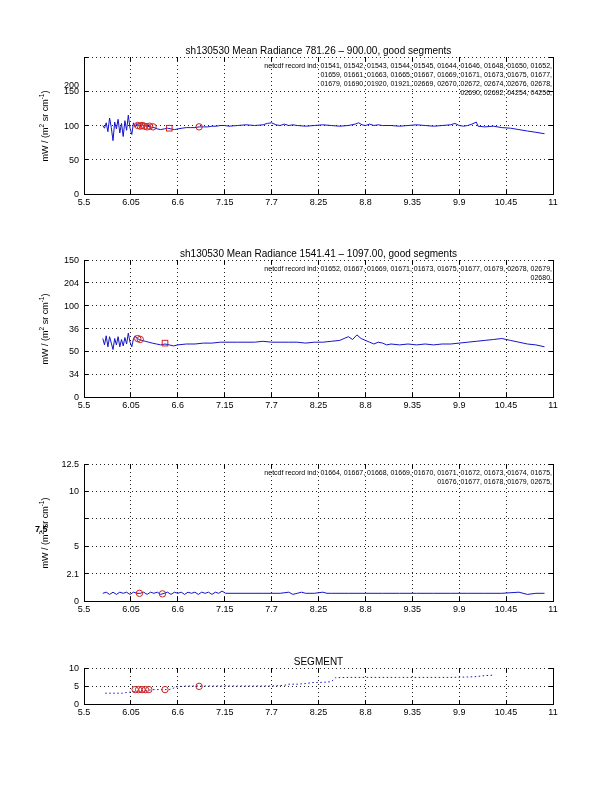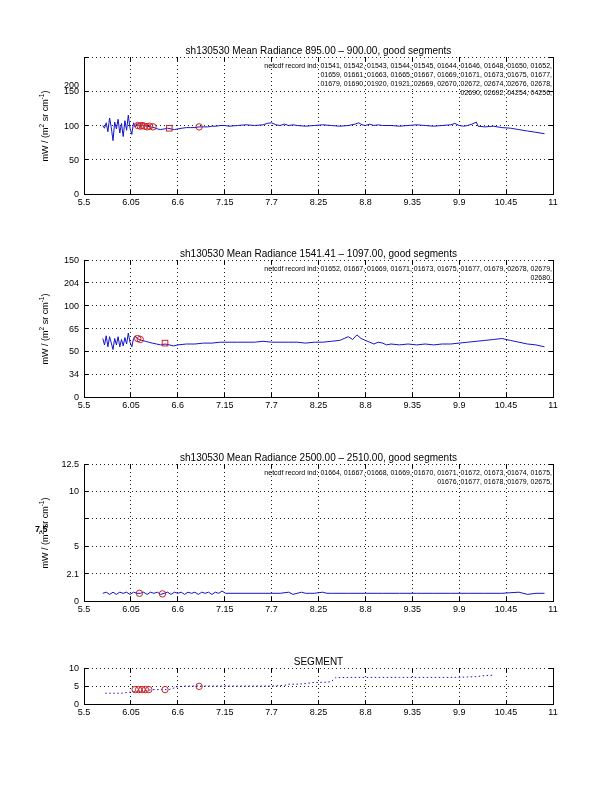--- a/index.html
+++ b/index.html
@@ -77,21 +77,21 @@
       <circle cx="137.72181818181818" cy="125.5" r="3.2" fill="none" stroke="#cc2222" stroke-width="1"></circle>
       <circle cx="140.28" cy="126.185" r="3.2" fill="none" stroke="#cc2222" stroke-width="1"></circle>
       <circle cx="141.98545454545453" cy="125.5" r="3.2" fill="none" stroke="#cc2222" stroke-width="1"></circle>
       <circle cx="144.54363636363635" cy="126.185" r="3.2" fill="none" stroke="#cc2222" stroke-width="1"></circle>
       <circle cx="147.1018181818182" cy="126.87" r="3.2" fill="none" stroke="#cc2222" stroke-width="1"></circle>
       <circle cx="149.65999999999997" cy="126.185" r="3.2" fill="none" stroke="#cc2222" stroke-width="1"></circle>
       <circle cx="153.07090909090905" cy="126.87" r="3.2" fill="none" stroke="#cc2222" stroke-width="1"></circle>
       <circle cx="199.1181818181818" cy="126.87" r="3.2" fill="none" stroke="#cc2222" stroke-width="1"></circle>
       <rect x="166.47272727272727" y="125.44000000000001" width="5.6" height="5.6" fill="none" stroke="#cc2222" stroke-width="1"></rect>
     </svg>
-  <div class="title" style="left: 84px; width: 469px; top: 45px;">sh130530 Mean Radiance 895.00 – 900.00, good segments</div>
+  <div class="title" style="left: 84px; width: 469px; top: 45px;">sh130530 Mean Radiance 781.26 – 900.00, good segments</div>
   <div class="ylabel" style="left: 44px; top: 125.5px;"><span>mW / (m</span><sup>2</sup><span> sr cm</span><sup>-1</sup><span>)</span></div>
   <div class="annotation" style="left: 122px; top: 61px;">
       <div class="ann-line">netcdf record ind: 01541, 01542, 01543, 01544, 01545, 01644, 01646, 01648, 01650, 01652,</div>
       <div class="ann-line">01659, 01661, 01663, 01665, 01667, 01669, 01671, 01673, 01675, 01677,</div>
       <div class="ann-line">01679, 01690, 01920, 01921, 02669, 02670, 02672, 02674, 02676, 02678,</div>
       <div class="ann-line">02690, 02692, 04254, 04256,</div>
     </div>
   <div class="xticks">
       <span class="tick-label" style="left: 62px; top: 197px; width: 44px; text-align: center;">5.5</span>
       <span class="tick-label" style="left: 108.9px; top: 197px; width: 44px; text-align: center;">6.05</span>
@@ -189,21 +189,21 @@
       <span class="tick-label" style="left: 343.4px; top: 400px; width: 44px; text-align: center;">8.8</span>
       <span class="tick-label" style="left: 390.3px; top: 400px; width: 44px; text-align: center;">9.35</span>
       <span class="tick-label" style="left: 437.2px; top: 400px; width: 44px; text-align: center;">9.9</span>
       <span class="tick-label" style="left: 484.1px; top: 400px; width: 44px; text-align: center;">10.45</span>
       <span class="tick-label" style="left: 531px; top: 400px; width: 44px; text-align: center;">11</span>
     </div>
   <div class="yticks">
       <span class="tick-label" style="left: 35px; top: 392px; width: 44px; text-align: right;">0</span>
       <span class="tick-label" style="left: 35px; top: 369.167px; width: 44px; text-align: right;">34</span>
       <span class="tick-label" style="left: 35px; top: 346.333px; width: 44px; text-align: right;">50</span>
-      <span class="tick-label" style="left: 35px; top: 323.5px; width: 44px; text-align: right;">65</span>
+      <span class="tick-label" style="left: 35px; top: 323.5px; width: 44px; text-align: right;">36</span>
       <span class="tick-label" style="left: 35px; top: 300.667px; width: 44px; text-align: right;">100</span>
       <span class="tick-label" style="left: 35px; top: 277.833px; width: 44px; text-align: right;">204</span>
       <span class="tick-label" style="left: 35px; top: 255px; width: 44px; text-align: right;">150</span>
     </div>
 </div>
 
 <div class="plot">
   <svg class="canvas" width="612" height="792" viewBox="0 0 612 792">
       <line x1="84" y1="573.6" x2="553" y2="573.6" class="grid"></line>
       <line x1="84" y1="546.2" x2="553" y2="546.2" class="grid"></line>
@@ -251,21 +251,20 @@
       <line x1="84" y1="518.8" x2="88" y2="518.8" class="axis"></line>
       <line x1="553" y1="518.8" x2="549" y2="518.8" class="axis"></line>
       <line x1="84" y1="491.4" x2="88" y2="491.4" class="axis"></line>
       <line x1="553" y1="491.4" x2="549" y2="491.4" class="axis"></line>
       <line x1="84" y1="464" x2="88" y2="464" class="axis"></line>
       <line x1="553" y1="464" x2="549" y2="464" class="axis"></line>
       <polyline points="102.8,593.3 106.2,592.2 109.6,594.4 113.0,592.2 116.4,594.4 119.8,592.2 123.2,593.3 126.6,592.2 130.0,594.4 133.5,592.2 136.9,593.3 140.3,593.3 143.7,592.2 147.1,594.4 150.5,592.2 153.9,593.3 157.3,592.2 160.7,594.4 164.2,593.3 167.6,592.2 171.0,594.4 174.4,592.2 177.8,593.3 181.2,592.2 184.6,594.4 188.0,592.2 191.4,593.3 194.9,592.2 198.3,594.4 201.7,592.2 205.1,593.3 208.5,592.2 211.9,594.4 215.3,592.2 218.7,593.3 222.1,591.1 225.6,593.3 229.0,593.3 246.0,593.3 263.1,593.3 280.1,593.3 288.7,592.2 292.9,594.4 297.2,593.3 301.4,592.2 305.7,593.3 314.2,593.3 322.8,592.2 327.0,593.3 331.3,593.3 348.3,593.3 365.4,593.3 382.5,593.3 399.5,593.3 416.6,593.3 433.6,593.3 450.7,593.3 467.7,593.3 484.8,593.3 501.8,593.3 518.9,592.2 527.4,594.4 535.9,593.3 544.5,593.3" fill="none" stroke="#1414cc" stroke-width="1"></polyline>
       <circle cx="139.42727272727276" cy="593.328" r="3.2" fill="none" stroke="#cc2222" stroke-width="1"></circle>
       <circle cx="162.45090909090908" cy="593.876" r="3.2" fill="none" stroke="#cc2222" stroke-width="1"></circle>
     </svg>
-  <div class="title" style="left: 84px; width: 469px; top: 452px;">sh130530 Mean Radiance 2500.00 – 2510.00, good segments</div>
   <div class="ylabel" style="left: 44px; top: 532.5px;"><span>mW / (m</span><sup>2</sup><span> sr cm</span><sup>-1</sup><span>)</span></div>
   <div class="annotation" style="left: 122px; top: 468px;">
       <div class="ann-line">netcdf record ind: 01664, 01667, 01668, 01669, 01670, 01671, 01672, 01673, 01674, 01675,</div>
       <div class="ann-line">01676, 01677, 01678, 01679, 02675,</div>
     </div>
   <div class="xticks">
       <span class="tick-label" style="left: 62px; top: 604px; width: 44px; text-align: center;">5.5</span>
       <span class="tick-label" style="left: 108.9px; top: 604px; width: 44px; text-align: center;">6.05</span>
       <span class="tick-label" style="left: 155.8px; top: 604px; width: 44px; text-align: center;">6.6</span>
       <span class="tick-label" style="left: 202.7px; top: 604px; width: 44px; text-align: center;">7.15</span>

